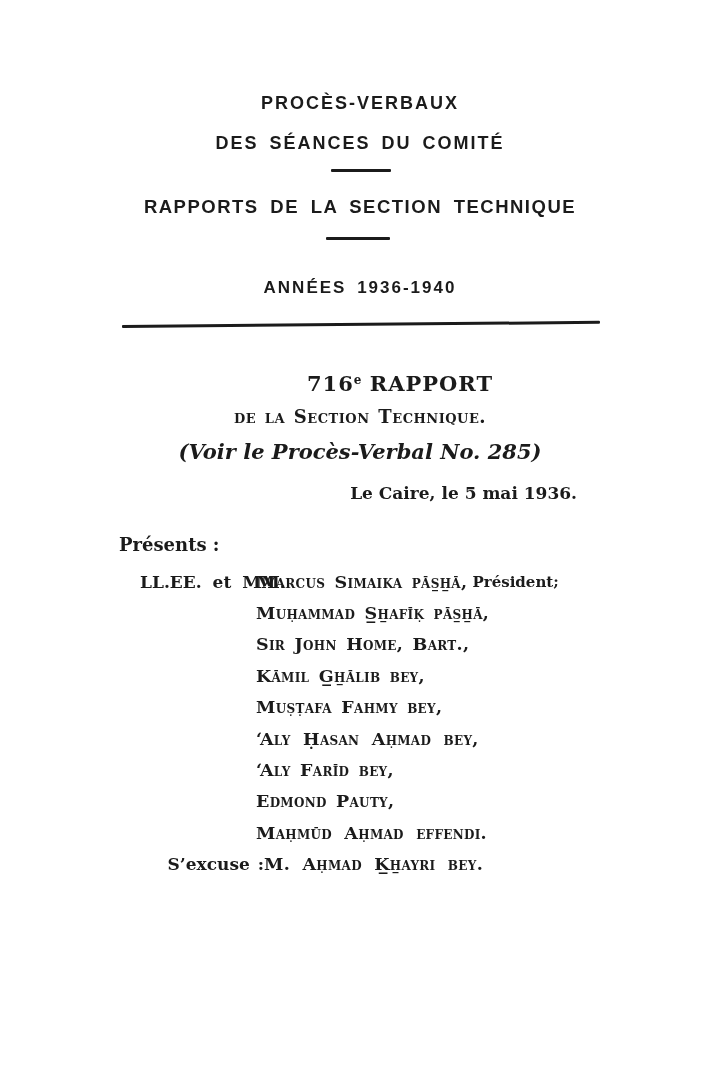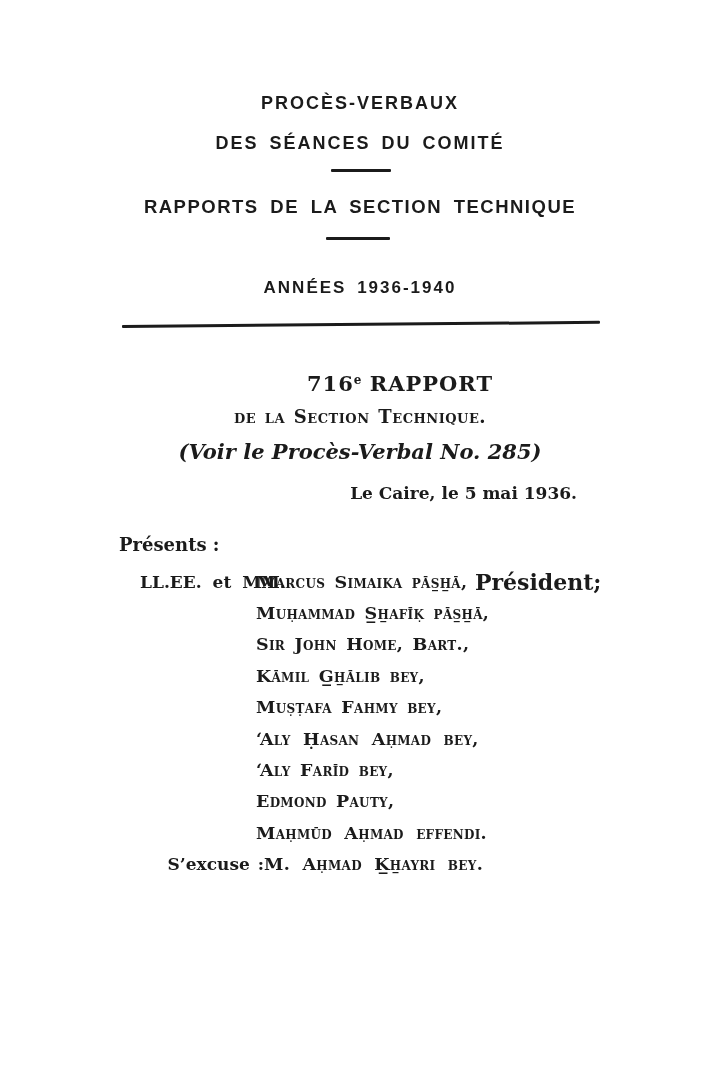--- a/index.html
+++ b/index.html
@@ -56,21 +56,21 @@
     flex:0 0 116px; width:116px; font-weight:700; font-size:17px;
     word-spacing:5px; white-space:nowrap;
   }
   .att-row.excuse .att-label { flex:0 0 124px; width:124px; text-align:right; word-spacing:2px; }
   .att-name {
     font-weight:700; font-size:17.5px; font-variant:small-caps;
     letter-spacing:0.3px; word-spacing:3px; white-space:nowrap;
   }
   .att-row.wide .att-name { word-spacing:10px; }
   .att-row.semi .att-name { word-spacing:6px; }
-  .att-suffix { font-weight:700; font-size:22px; white-space:pre; }
+  .att-suffix { font-weight:700; font-size:15px; white-space:pre; }
 </style>
 </head>
 <body>
 
 <div class="page">
 
   <div class="abs hdr h1">PROCÈS-VERBAUX</div>
   <div class="abs hdr h2">DES SÉANCES DU COMITÉ</div>
   <div class="rule rule-s1"></div>
   <div class="abs hdr h3">RAPPORTS DE LA SECTION TECHNIQUE</div>

